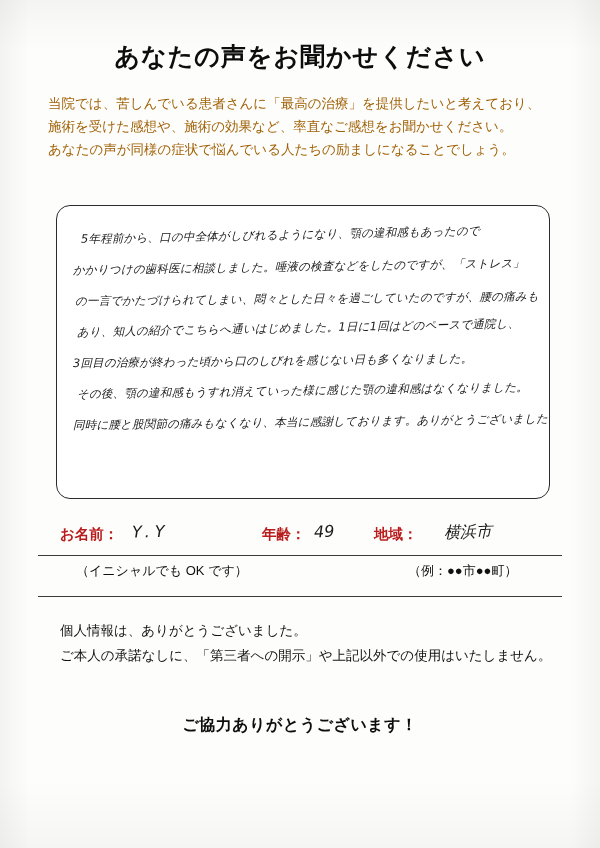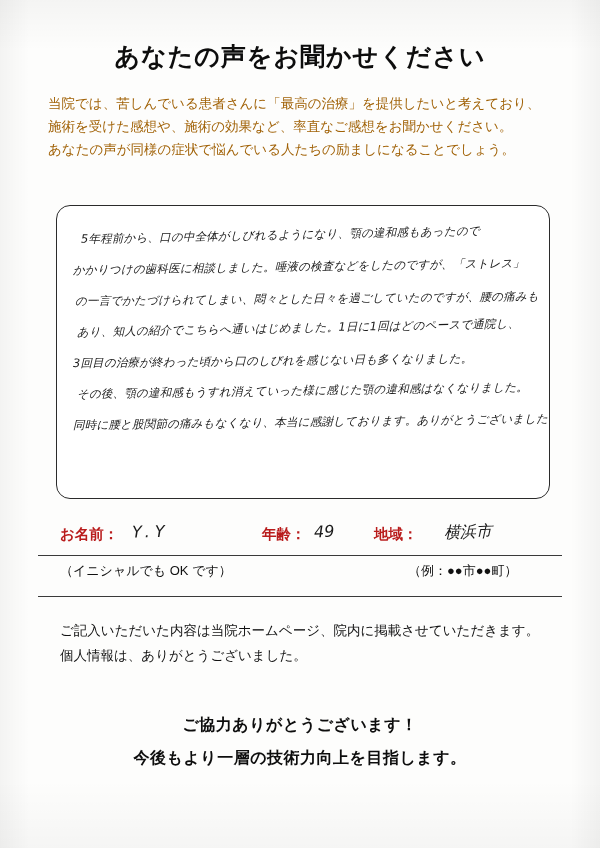--- a/index.html
+++ b/index.html
@@ -125,21 +125,21 @@
   .area-value { left: 388px; transform: rotate(-1.5deg); }
 
   .hint-row {
     position: absolute;
     top: 562px;
     left: 56px;
     width: 492px;
     font-size: 13px;
     color: #111;
   }
-  .hint-left { position: absolute; left: 4px; top: 0; }
+  .hint-left { position: absolute; left: 20px; top: 0; }
   .hint-right { position: absolute; left: 352px; top: 0; }
 
   .rule {
     position: absolute;
     left: 38px;
     width: 524px;
     height: 0;
     border-top: 1px solid #3a3a3a;
   }
   .rule-1 { top: 555px; }
@@ -206,22 +206,21 @@
   <div class="rule rule-1"></div>
 
   <div class="hint-row">
     <div class="hint-left">（イニシャルでも OK です）</div>
     <div class="hint-right">（例：●●市●●町）</div>
   </div>
 
   <div class="rule rule-2"></div>
 
   <div class="notes">
-    <div>ご記入いただいた内容は当院ホームページ、院内に掲載させていただきます。</div>
     <div>個人情報は、ありがとうございました。</div>
+    <div>ご本人の承諾なしに、「第三者への開示」や上記以外での使用はいたしません。</div>
   </div>
 
   <div class="thanks">
     <div>ご協力ありがとうございます！</div>
-    <div>今後もより一層の技術力向上を目指します。</div>
   </div>
 
 </div>
 
 </body></html>

